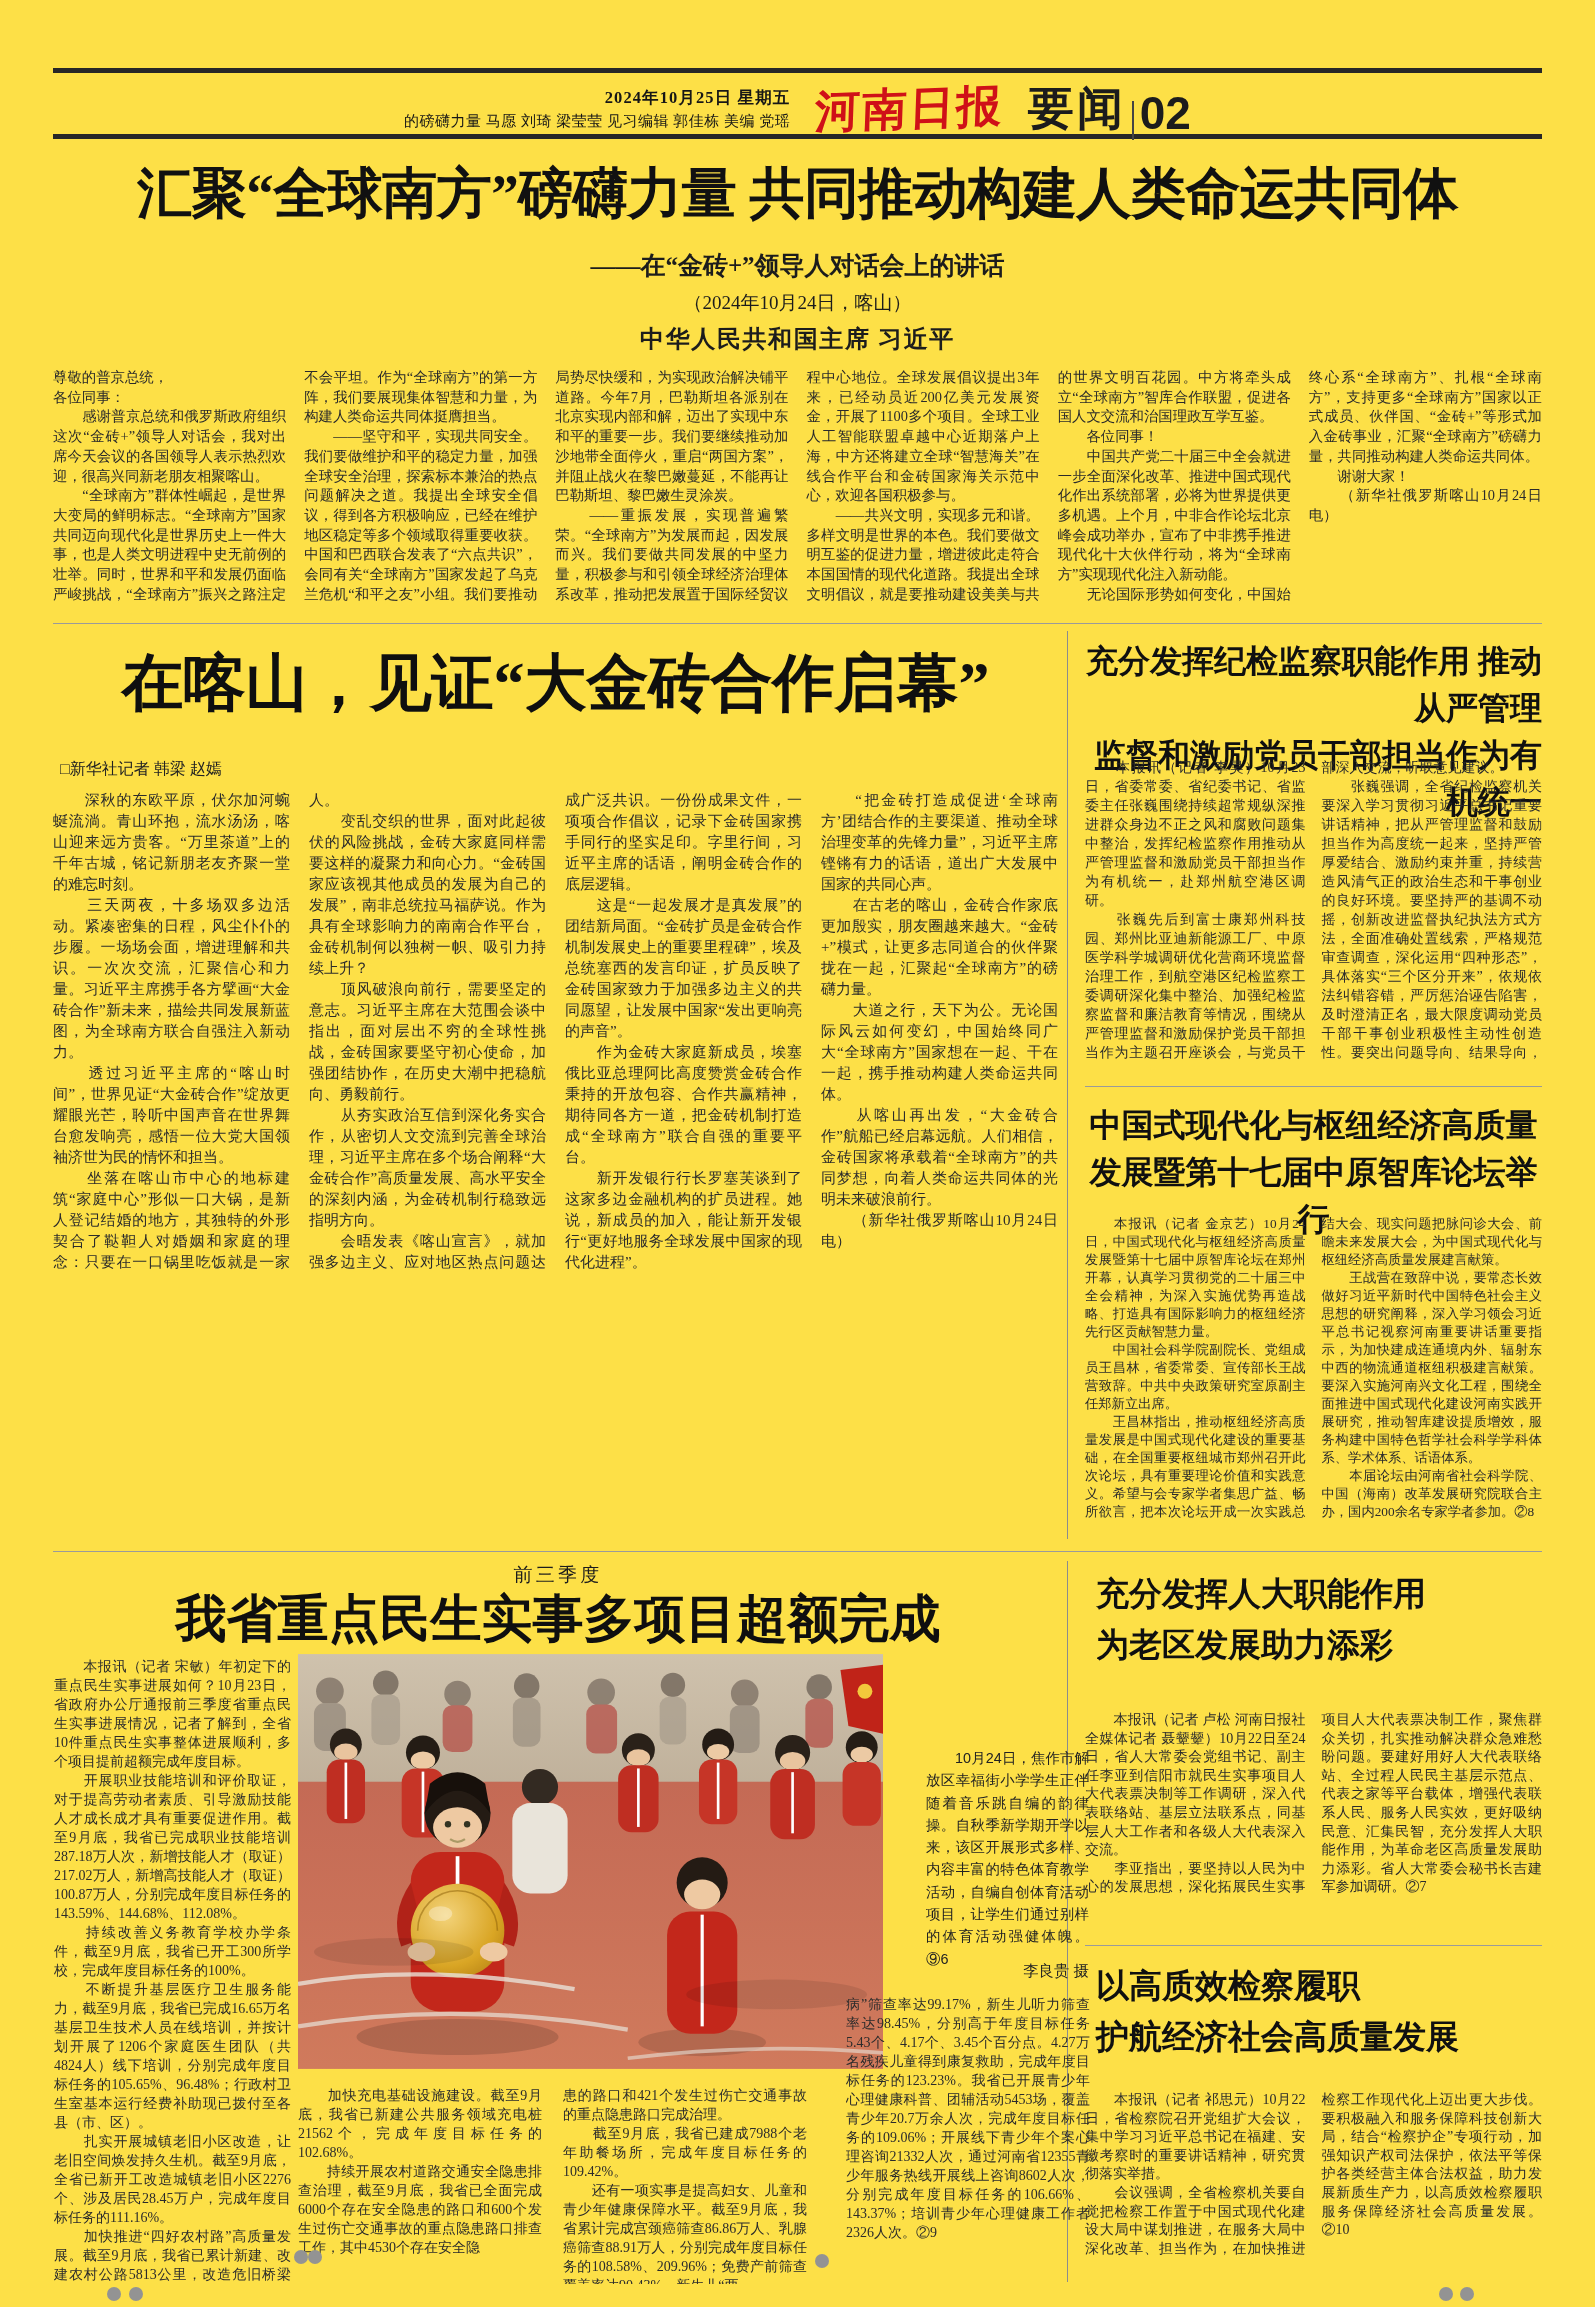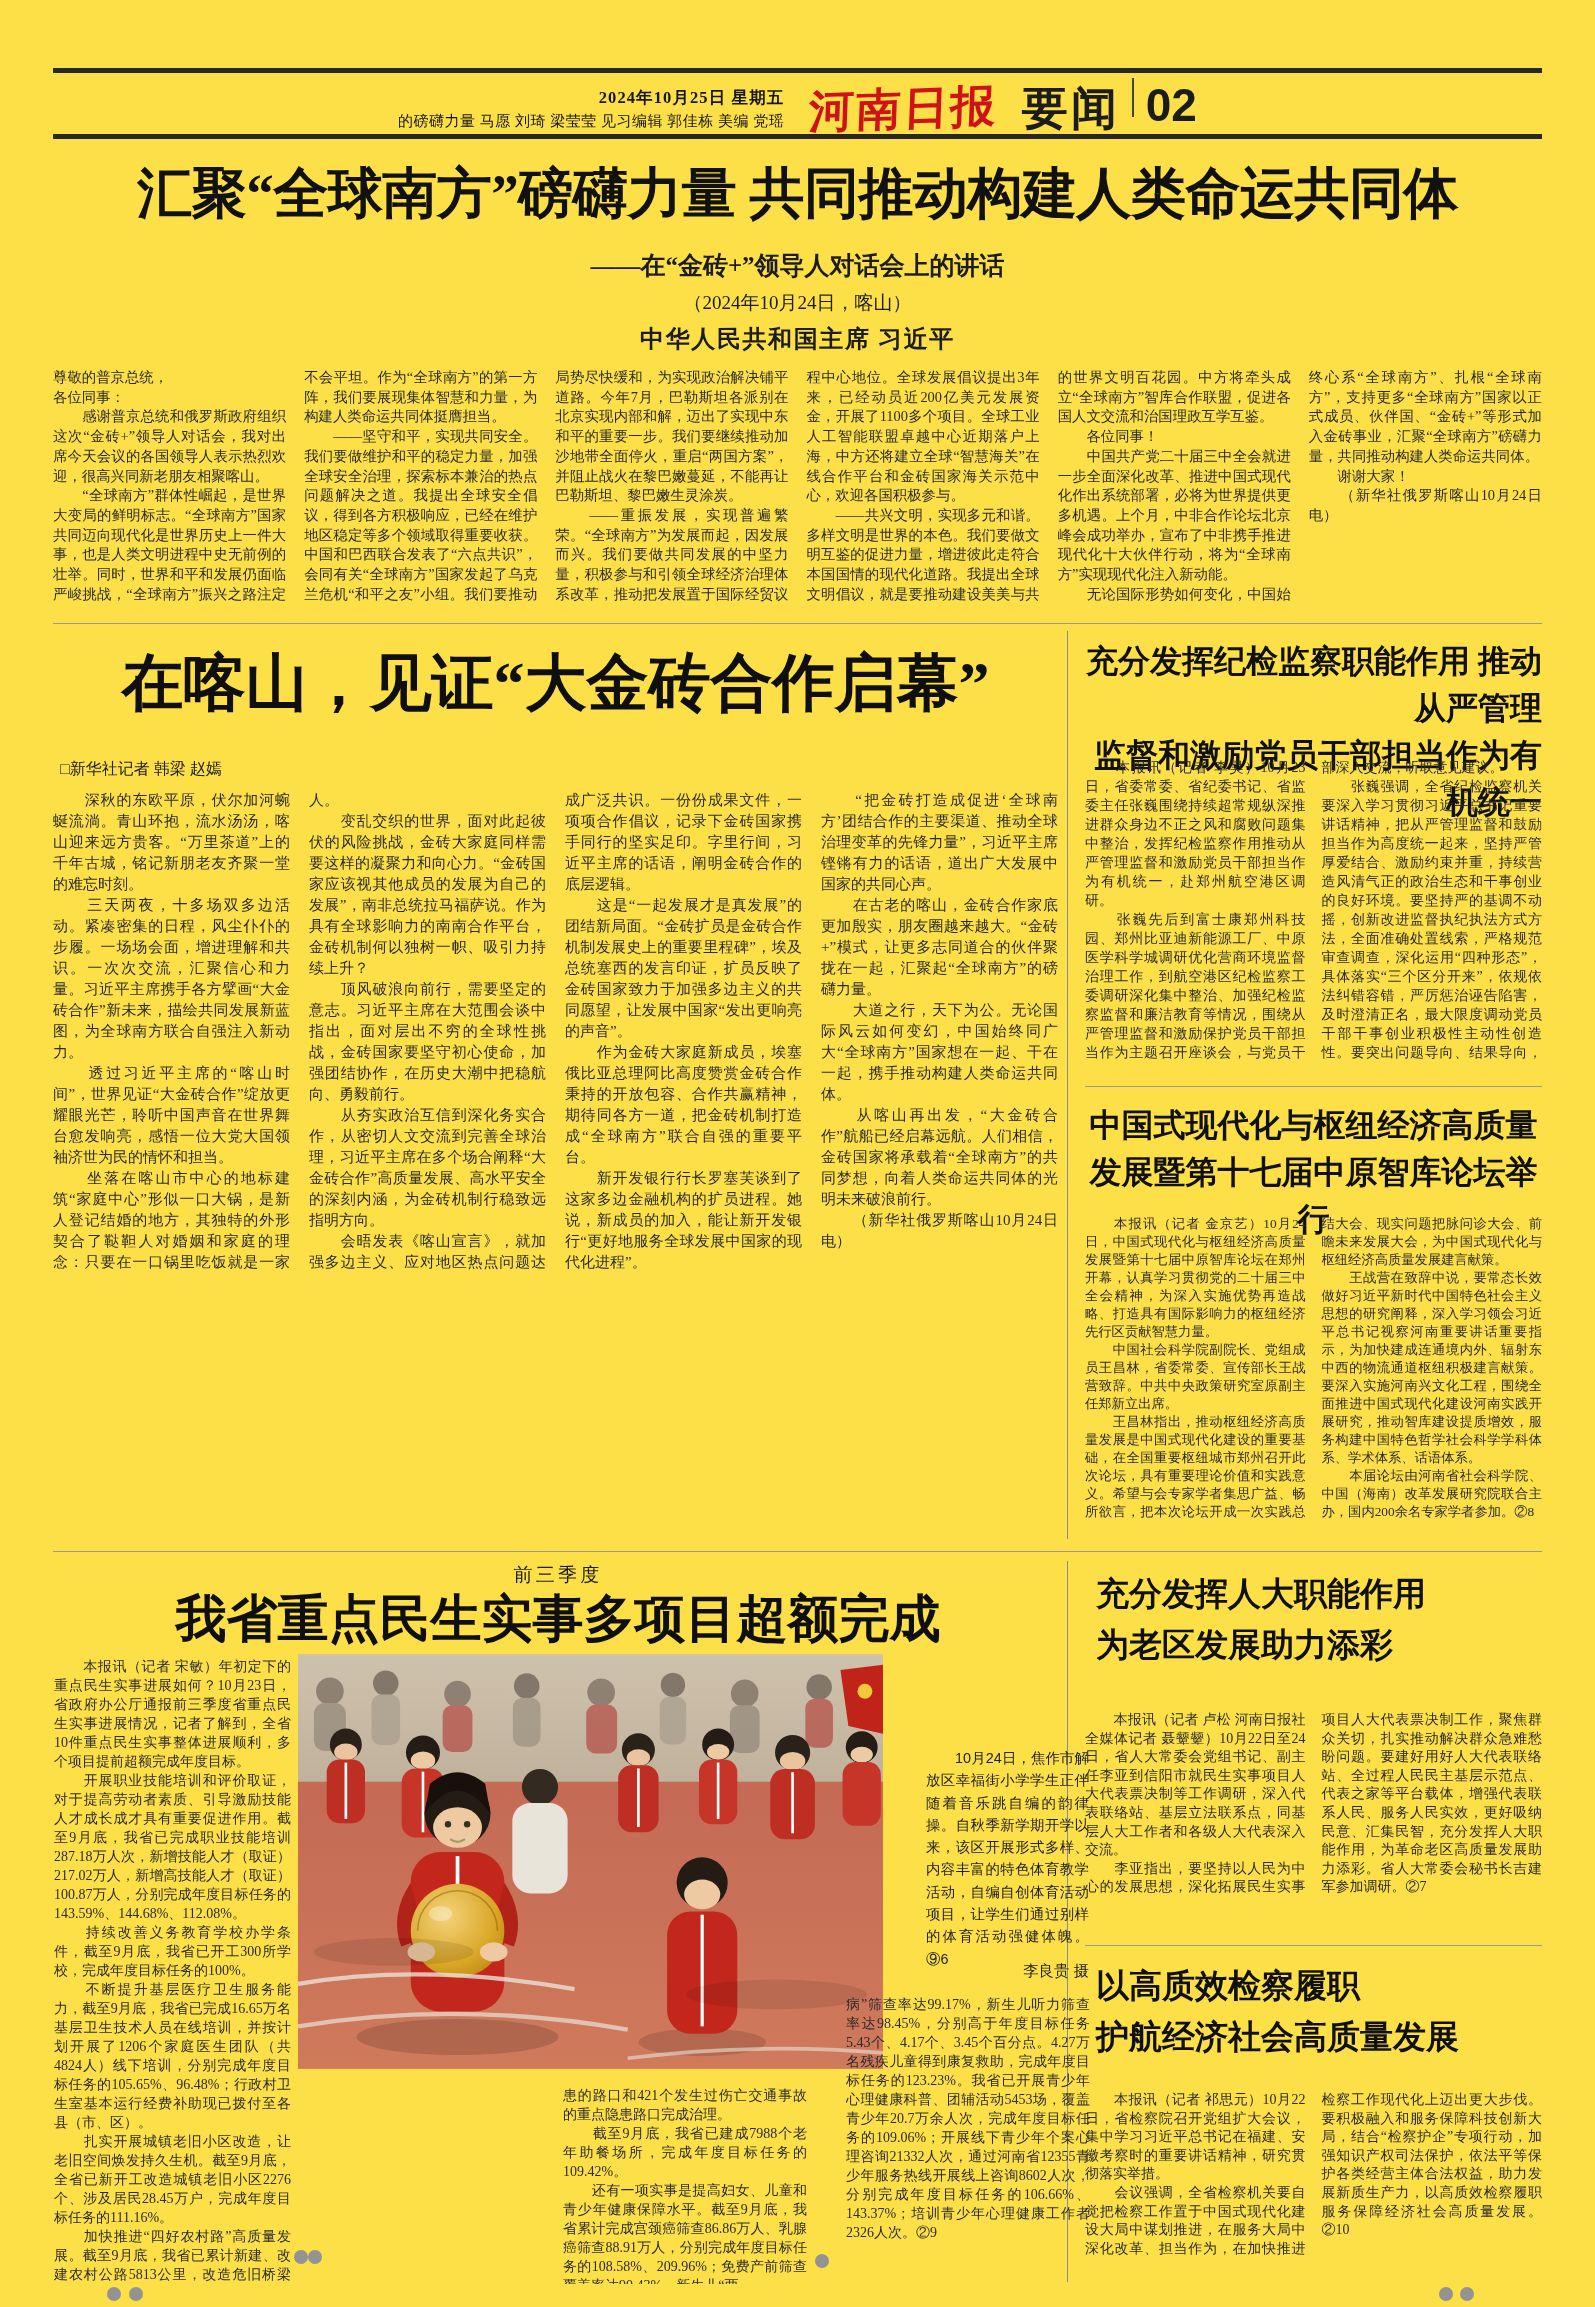--- a/index.html
+++ b/index.html
@@ -9,21 +9,21 @@
   .rule{background:#272727;}
   .thinrule{background:#9a9a9a;}
   .pre{white-space:pre-line;}
   
   .hdr-row{left:0;top:78px;width:1595px;display:flex;justify-content:center;align-items:center;gap:24.5px;}
   .hdr-dates{text-align:right;line-height:1.55;color:#161616;}
   .hdr-date1{font-size:16.5px;letter-spacing:1.1px;font-weight:bold;}
   .hdr-date2{font-size:15px;letter-spacing:0.5px;}
   .masthead{font-size:45px;font-weight:900;color:#cf1118;letter-spacing:2.1px;
             transform:rotate(-2deg) skewX(-4deg);font-family:"Liberation Serif",serif;}
-  .sec-row{display:flex;align-items:flex-start;gap:12px;}
+  .sec-row{display:flex;align-items:flex-end;gap:6px;}
   .sec-name{font-size:46px;font-weight:900;letter-spacing:3.2px;}
   .sec-bar{width:1.6px;height:39px;background:#444;}
   .sec-no{font-size:46px;font-weight:900;font-family:"Liberation Sans",sans-serif;}
   
   .sp-headline{left:53px;top:157px;width:1489px;font-size:55px;font-weight:900;letter-spacing:-0.5px;
                text-align:center;color:#111;}
   .sp-sub{left:53px;top:249px;width:1489px;font-size:25px;font-weight:700;text-align:center;}
   .sp-dateline{left:53px;top:290px;width:1489px;font-size:19px;text-align:center;}
   .sp-speaker{left:53px;top:323px;width:1489px;font-size:24px;font-weight:700;text-align:center;letter-spacing:1.6px;}
   .sp-body{left:53px;top:368px;width:1489px;height:254px;column-count:6;column-gap:18px;
@@ -255,20 +255,22 @@
       <path d="M0 700 q300 -50 620 6" stroke="#e8e2d8" stroke-width="8" fill="none" opacity="0.7"></path>
       <path d="M620 760 q240 -30 480 -10" stroke="#e8e2d8" stroke-width="7" fill="none" opacity="0.6"></path>
       <ellipse cx="180" cy="560" rx="150" ry="26" fill="#00000018"></ellipse>
       <ellipse cx="900" cy="640" rx="170" ry="28" fill="#00000018"></ellipse>
     </svg>
   </div>
 
   <div class="abs caption pre" style="left:926px;top:1747px;width:163px;height:208px;">　　10月24日，焦作市解放区幸福街小学学生正伴随着音乐跳自编的韵律操。自秋季新学期开学以来，该区开展形式多样、内容丰富的特色体育教学活动，自编自创体育活动项目，让学生们通过别样的体育活动强健体魄。⑨6</div>
   <div class="abs credit" style="left:926px;top:1961px;width:163px;">李良贵  摄</div>
 
+  <div class="abs ms-col pre" style="left:298px;top:2086px;width:244px;height:198px;">　　加快充电基础设施建设。截至9月底，我省已新建公共服务领域充电桩21562个，完成年度目标任务的102.68%。
+　　持续开展农村道路交通安全隐患排查治理，截至9月底，我省已全面完成6000个存在安全隐患的路口和600个发生过伤亡交通事故的重点隐患路口排查工作，其中4530个存在安全隐</div>
   <div class="abs ms-col pre" style="left:563px;top:2086px;width:244px;height:198px;">患的路口和421个发生过伤亡交通事故的重点隐患路口完成治理。
 　　截至9月底，我省已建成7988个老年助餐场所，完成年度目标任务的109.42%。
 　　还有一项实事是提高妇女、儿童和青少年健康保障水平。截至9月底，我省累计完成宫颈癌筛查86.86万人、乳腺癌筛查88.91万人，分别完成年度目标任务的108.58%、209.96%；免费产前筛查覆盖率达90.43%，新生儿“两</div>
   <div class="abs ms-col pre" style="left:846px;top:1995px;width:244px;height:290px;">病”筛查率达99.17%，新生儿听力筛查率达98.45%，分别高于年度目标任务5.43个、4.17个、3.45个百分点。4.27万名残疾儿童得到康复救助，完成年度目标任务的123.23%。我省已开展青少年心理健康科普、团辅活动5453场，覆盖青少年20.7万余人次，完成年度目标任务的109.06%；开展线下青少年个案心理咨询21332人次，通过河南省12355青少年服务热线开展线上咨询8602人次，分别完成年度目标任务的106.66%、143.37%；培训青少年心理健康工作者2326人次。②9</div>
 
   <div class="abs rail-title t62l pre" style="top:1569px;left:1096px;width:447px;">充分发挥人大职能作用
 为老区发展助力添彩</div>
   <div class="abs rail-body pre" style="top:1711px;height:223px;font-size:14px;line-height:18.6px;">　　本报讯（记者 卢松 河南日报社全媒体记者 聂颦颦）10月22日至24日，省人大常委会党组书记、副主任李亚到信阳市就民生实事项目人大代表票决制等工作调研，深入代表联络站、基层立法联系点，同基层人大工作者和各级人大代表深入交流。
 　　李亚指出，要坚持以人民为中心的发展思想，深化拓展民生实事项目人大代表票决制工作，聚焦群众关切，扎实推动解决群众急难愁盼问题。要建好用好人大代表联络站、全过程人民民主基层示范点、代表之家等平台载体，增强代表联系人民、服务人民实效，更好吸纳民意、汇集民智，充分发挥人大职能作用，为革命老区高质量发展助力添彩。省人大常委会秘书长吉建军参加调研。②7</div>
   <div class="abs hline" style="left:1085px;top:1945px;width:457px;height:0.5px;"></div>

